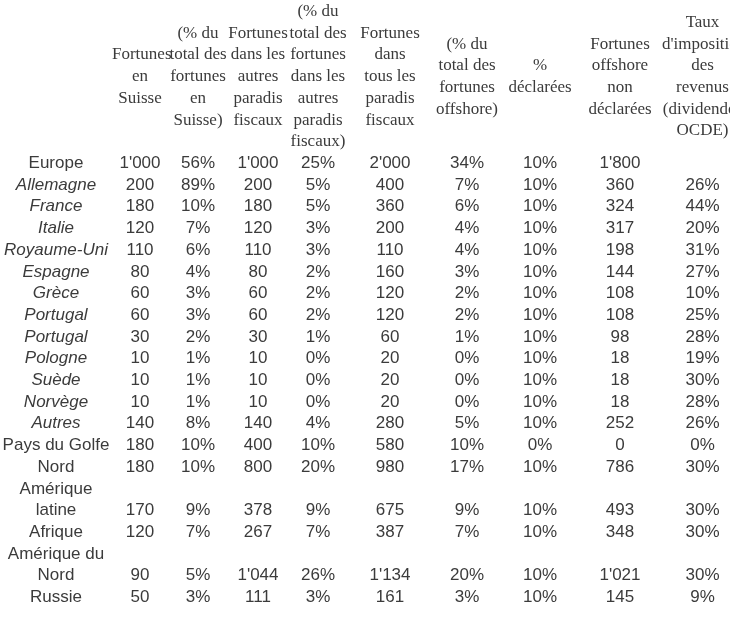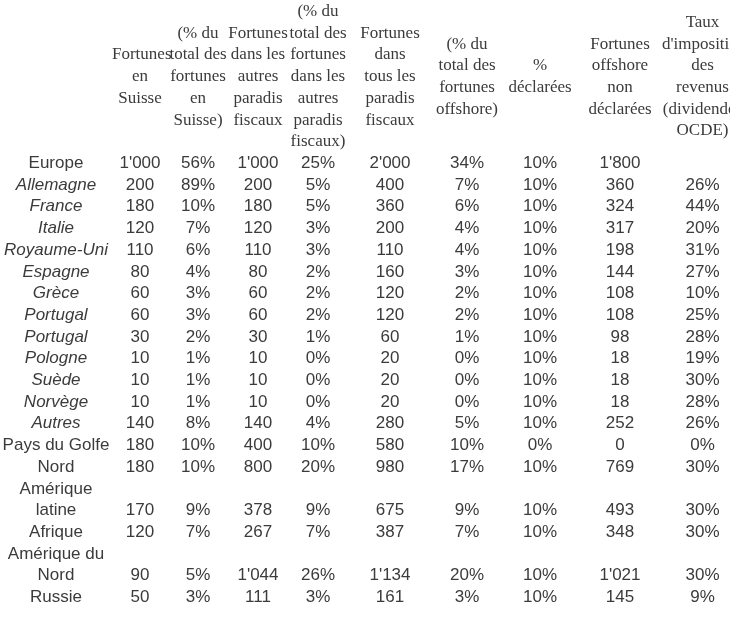--- a/index.html
+++ b/index.html
@@ -287,21 +287,21 @@
         </tr>
         <tr class="plain">
           <td>Nord</td>
           <td>180</td>
           <td>10%</td>
           <td>800</td>
           <td>20%</td>
           <td>980</td>
           <td>17%</td>
           <td>10%</td>
-          <td>769</td>
+          <td>786</td>
           <td>30%</td>
         </tr>
         <tr class="plain tall">
           <td>Amérique
 latine</td>
           <td>170</td>
           <td>9%</td>
           <td>378</td>
           <td>9%</td>
           <td>675</td>

